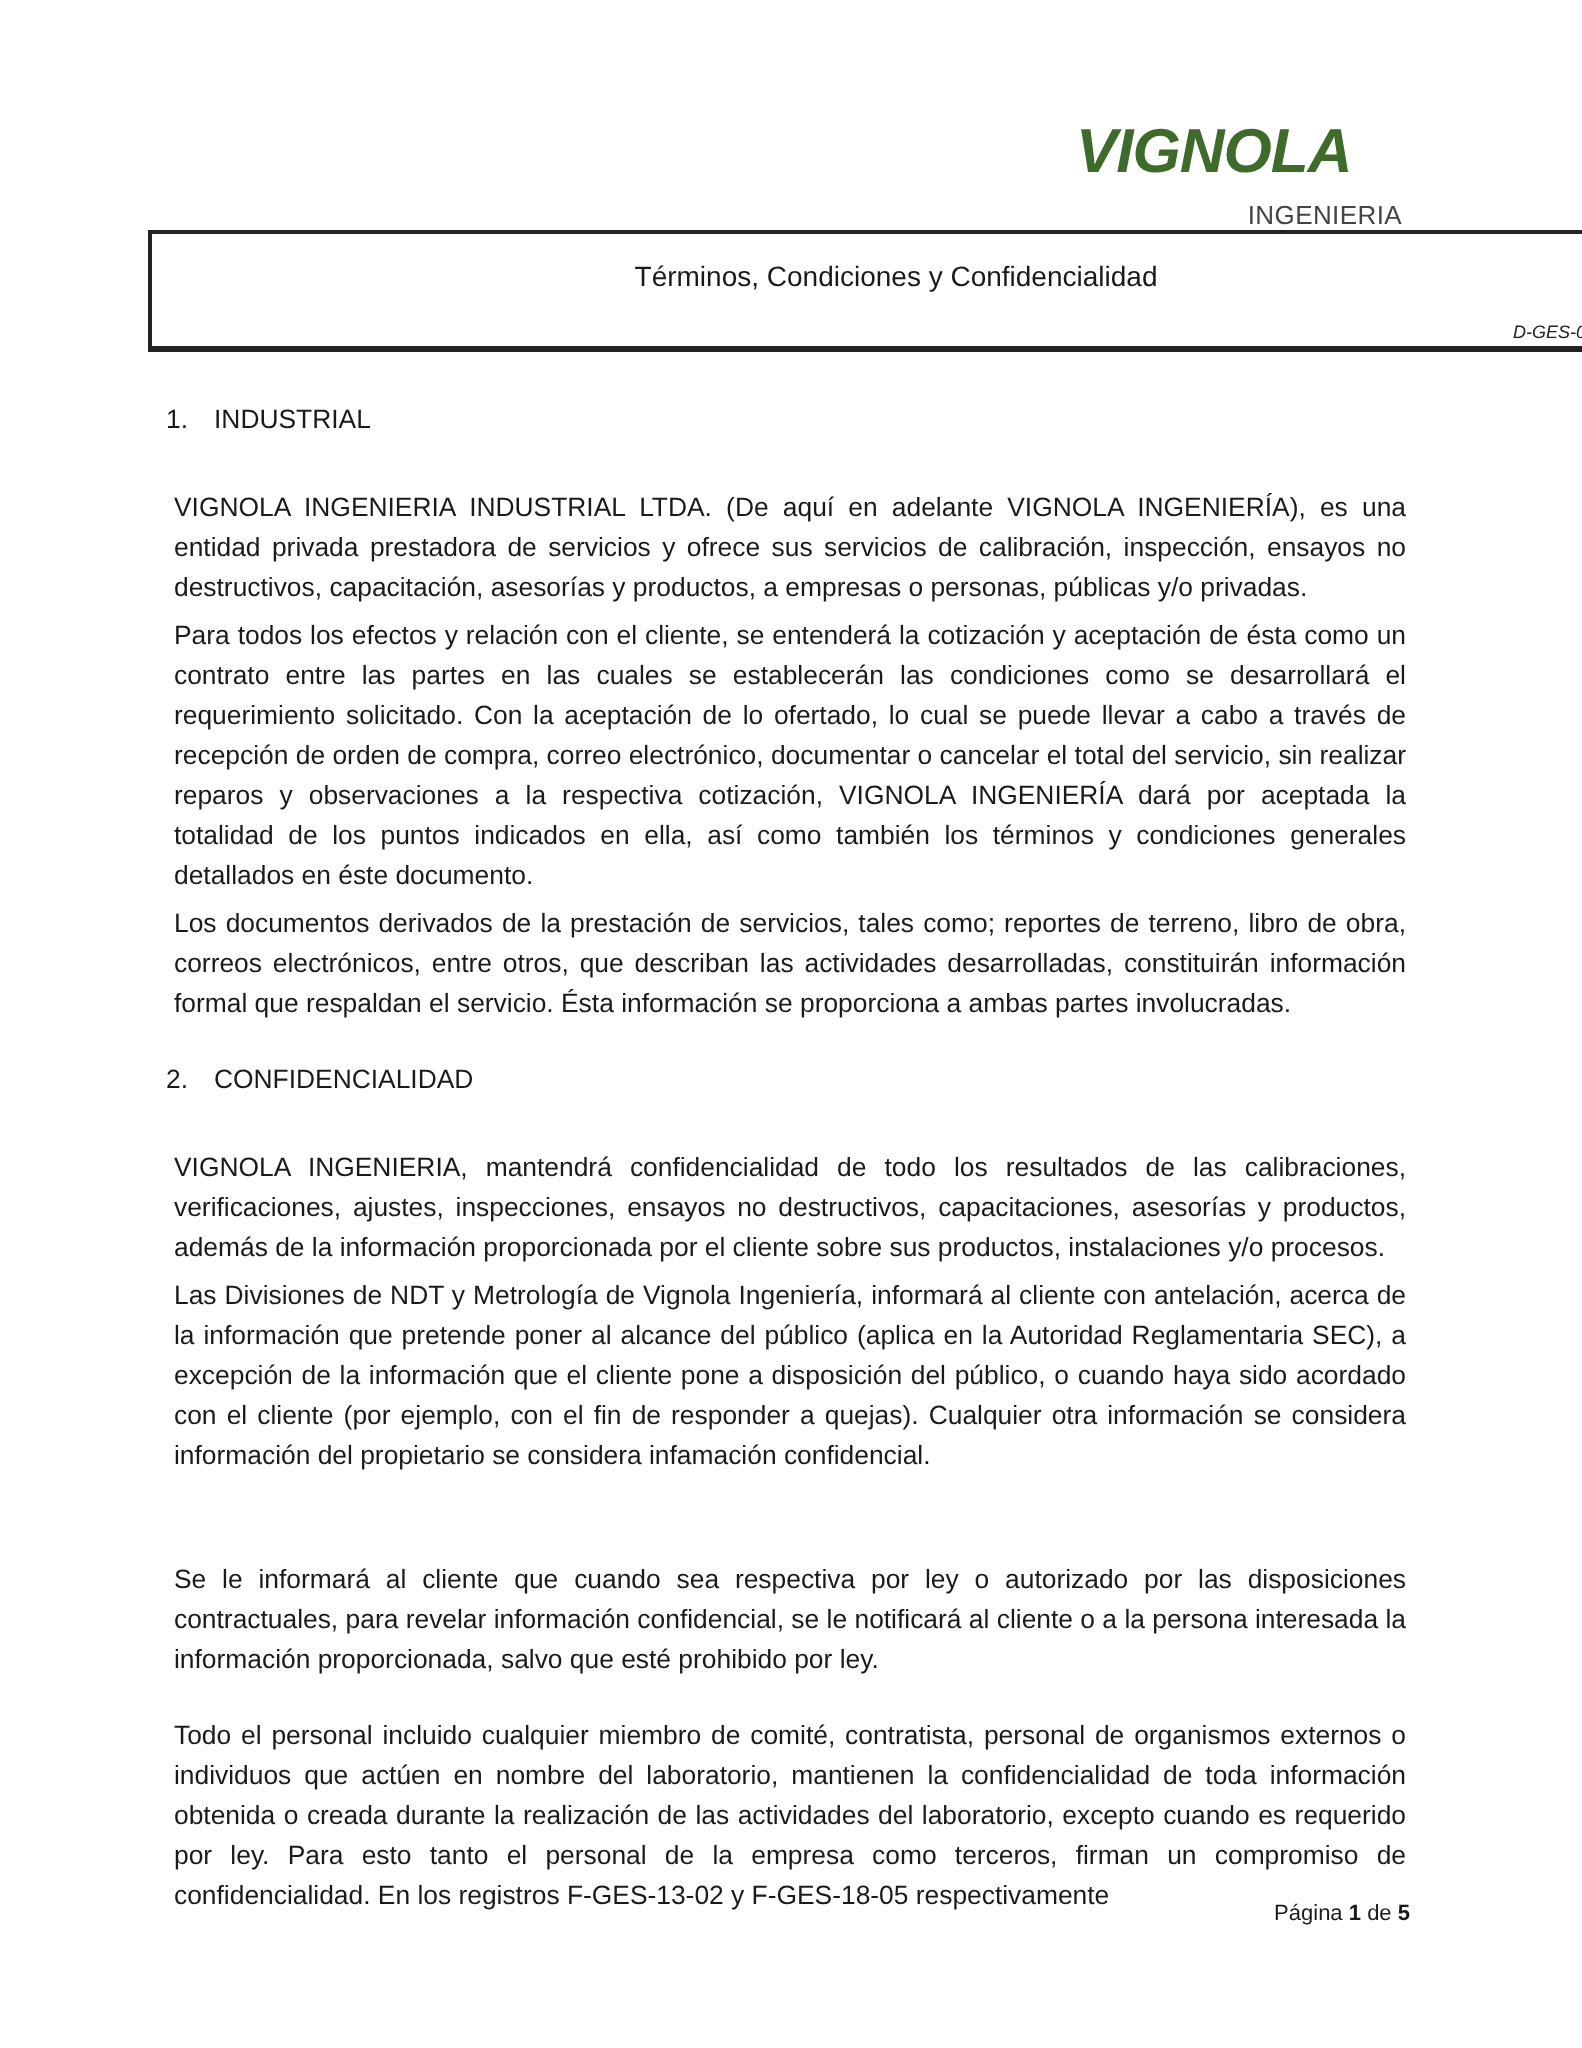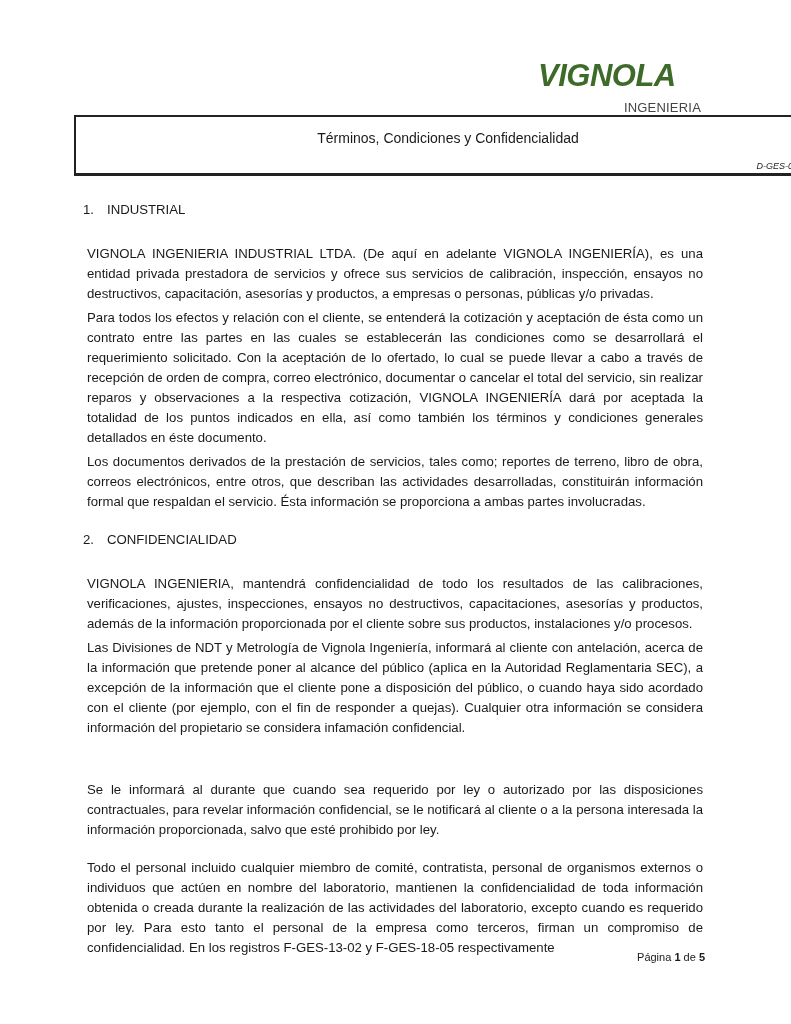--- a/index.html
+++ b/index.html
@@ -49,21 +49,21 @@
   <p>Los documentos derivados de la prestación de servicios, tales como; reportes de terreno, libro de obra, correos electrónicos, entre otros, que describan las actividades desarrolladas, constituirán información formal que respaldan el servicio. Ésta información se proporciona a ambas partes involucradas.</p>
   <div class="gap-md"></div>
   <h2 class="heading">
     <span class="num">2.</span>
     <span>CONFIDENCIALIDAD</span>
   </h2>
   <div class="gap-lg"></div>
   <p>VIGNOLA INGENIERIA, mantendrá confidencialidad de todo los resultados de las calibraciones, verificaciones, ajustes, inspecciones, ensayos no destructivos, capacitaciones, asesorías y productos, además de la información proporcionada por el cliente sobre sus productos, instalaciones y/o procesos.</p>
   <p>Las Divisiones de NDT y Metrología de Vignola Ingeniería, informará al cliente con antelación, acerca de la información que pretende poner al alcance del público (aplica en la Autoridad Reglamentaria SEC), a excepción de la información que el cliente pone a disposición del público, o cuando haya sido acordado con el cliente (por ejemplo, con el fin de responder a quejas). Cualquier otra información se considera información del propietario se considera infamación confidencial.</p>
   <div class="gap-xl"></div>
-  <p>Se le informará al durante que cuando sea requerido por ley o autorizado por las disposiciones contractuales, para revelar información confidencial, se le notificará al cliente o a la persona interesada la información proporcionada, salvo que esté prohibido por ley.</p>
+  <p>Se le informará al cliente que cuando sea respectiva por ley o autorizado por las disposiciones contractuales, para revelar información confidencial, se le notificará al cliente o a la persona interesada la información proporcionada, salvo que esté prohibido por ley.</p>
   <div class="gap-sm"></div>
   <p>Todo el personal incluido cualquier miembro de comité, contratista, personal de organismos externos o individuos que actúen en nombre del laboratorio, mantienen la confidencialidad de toda información obtenida o creada durante la realización de las actividades del laboratorio, excepto cuando es requerido por ley. Para esto tanto el personal de la empresa como terceros, firman un compromiso de confidencialidad. En los registros F-GES-13-02 y F-GES-18-05 respectivamente</p>
 </div>
 
 <div class="footer">
   <span>Página</span>
   <b>1</b>
   <span>de</span>
   <b>5</b>
 </div>

